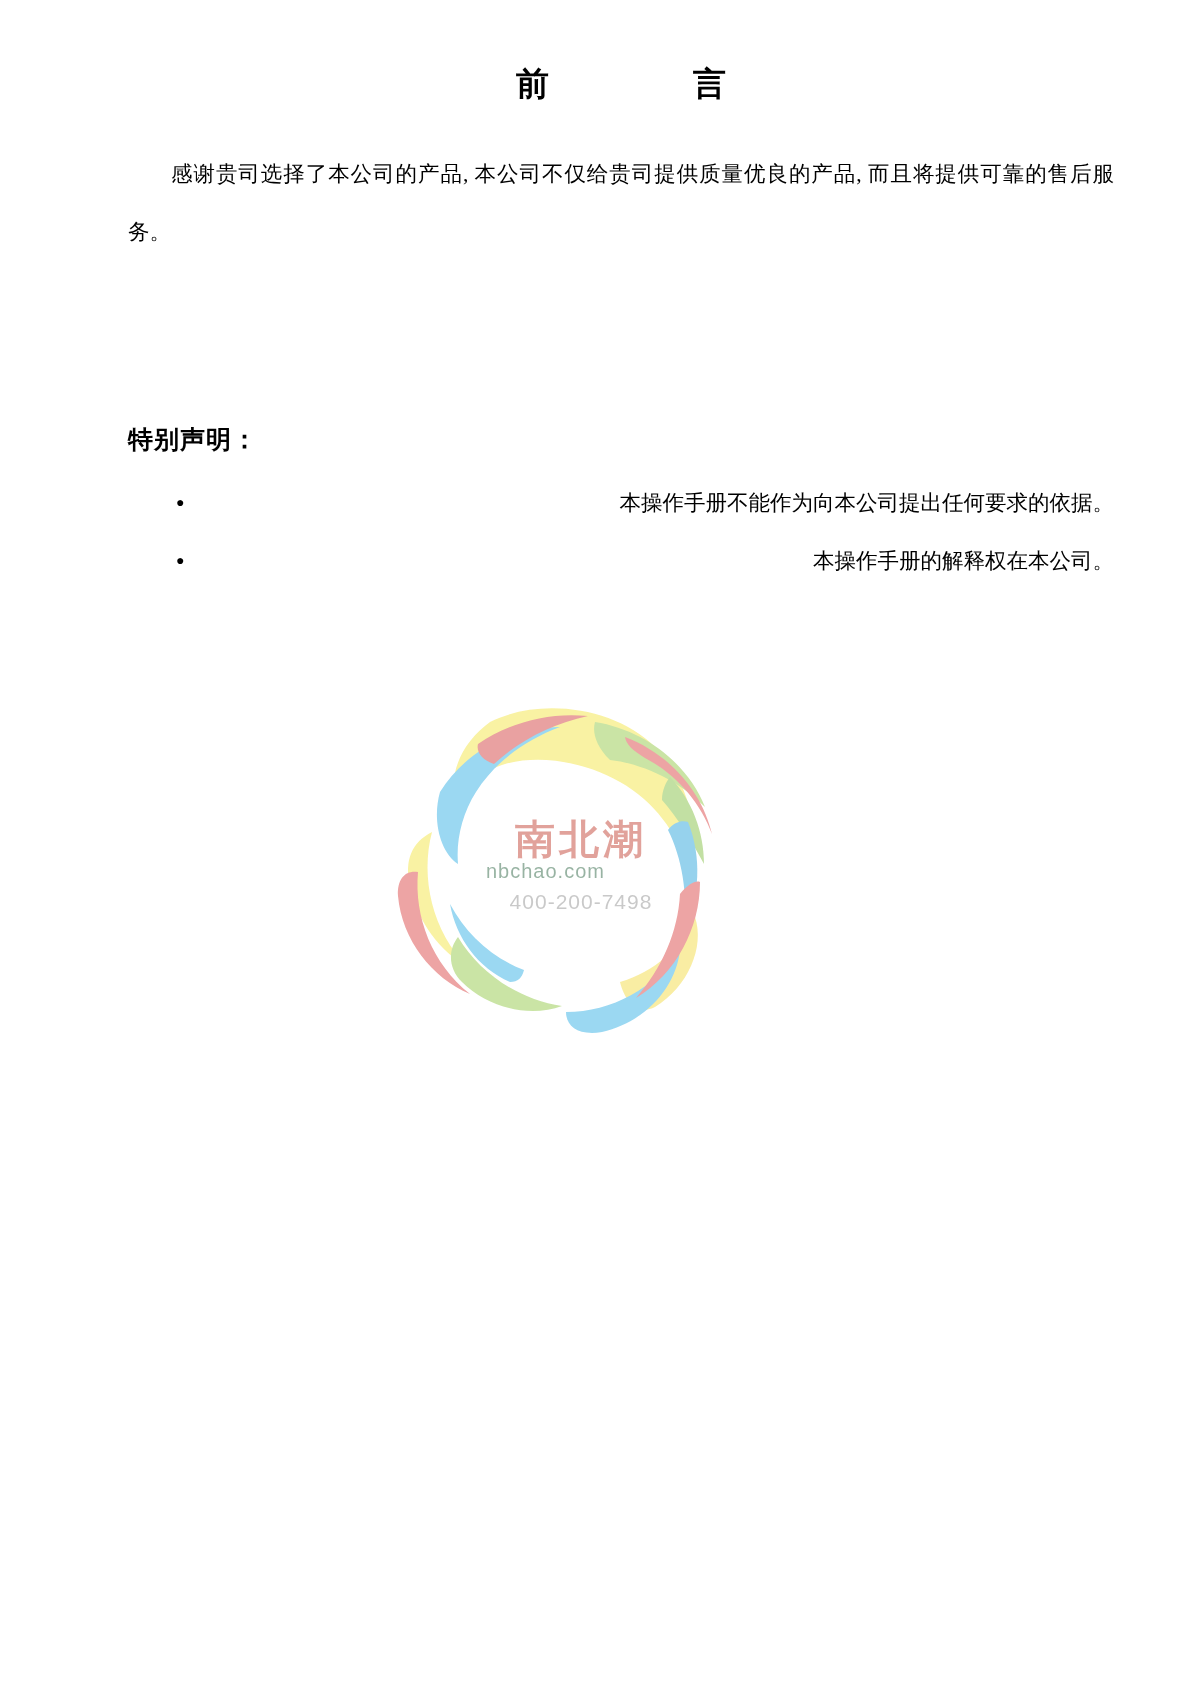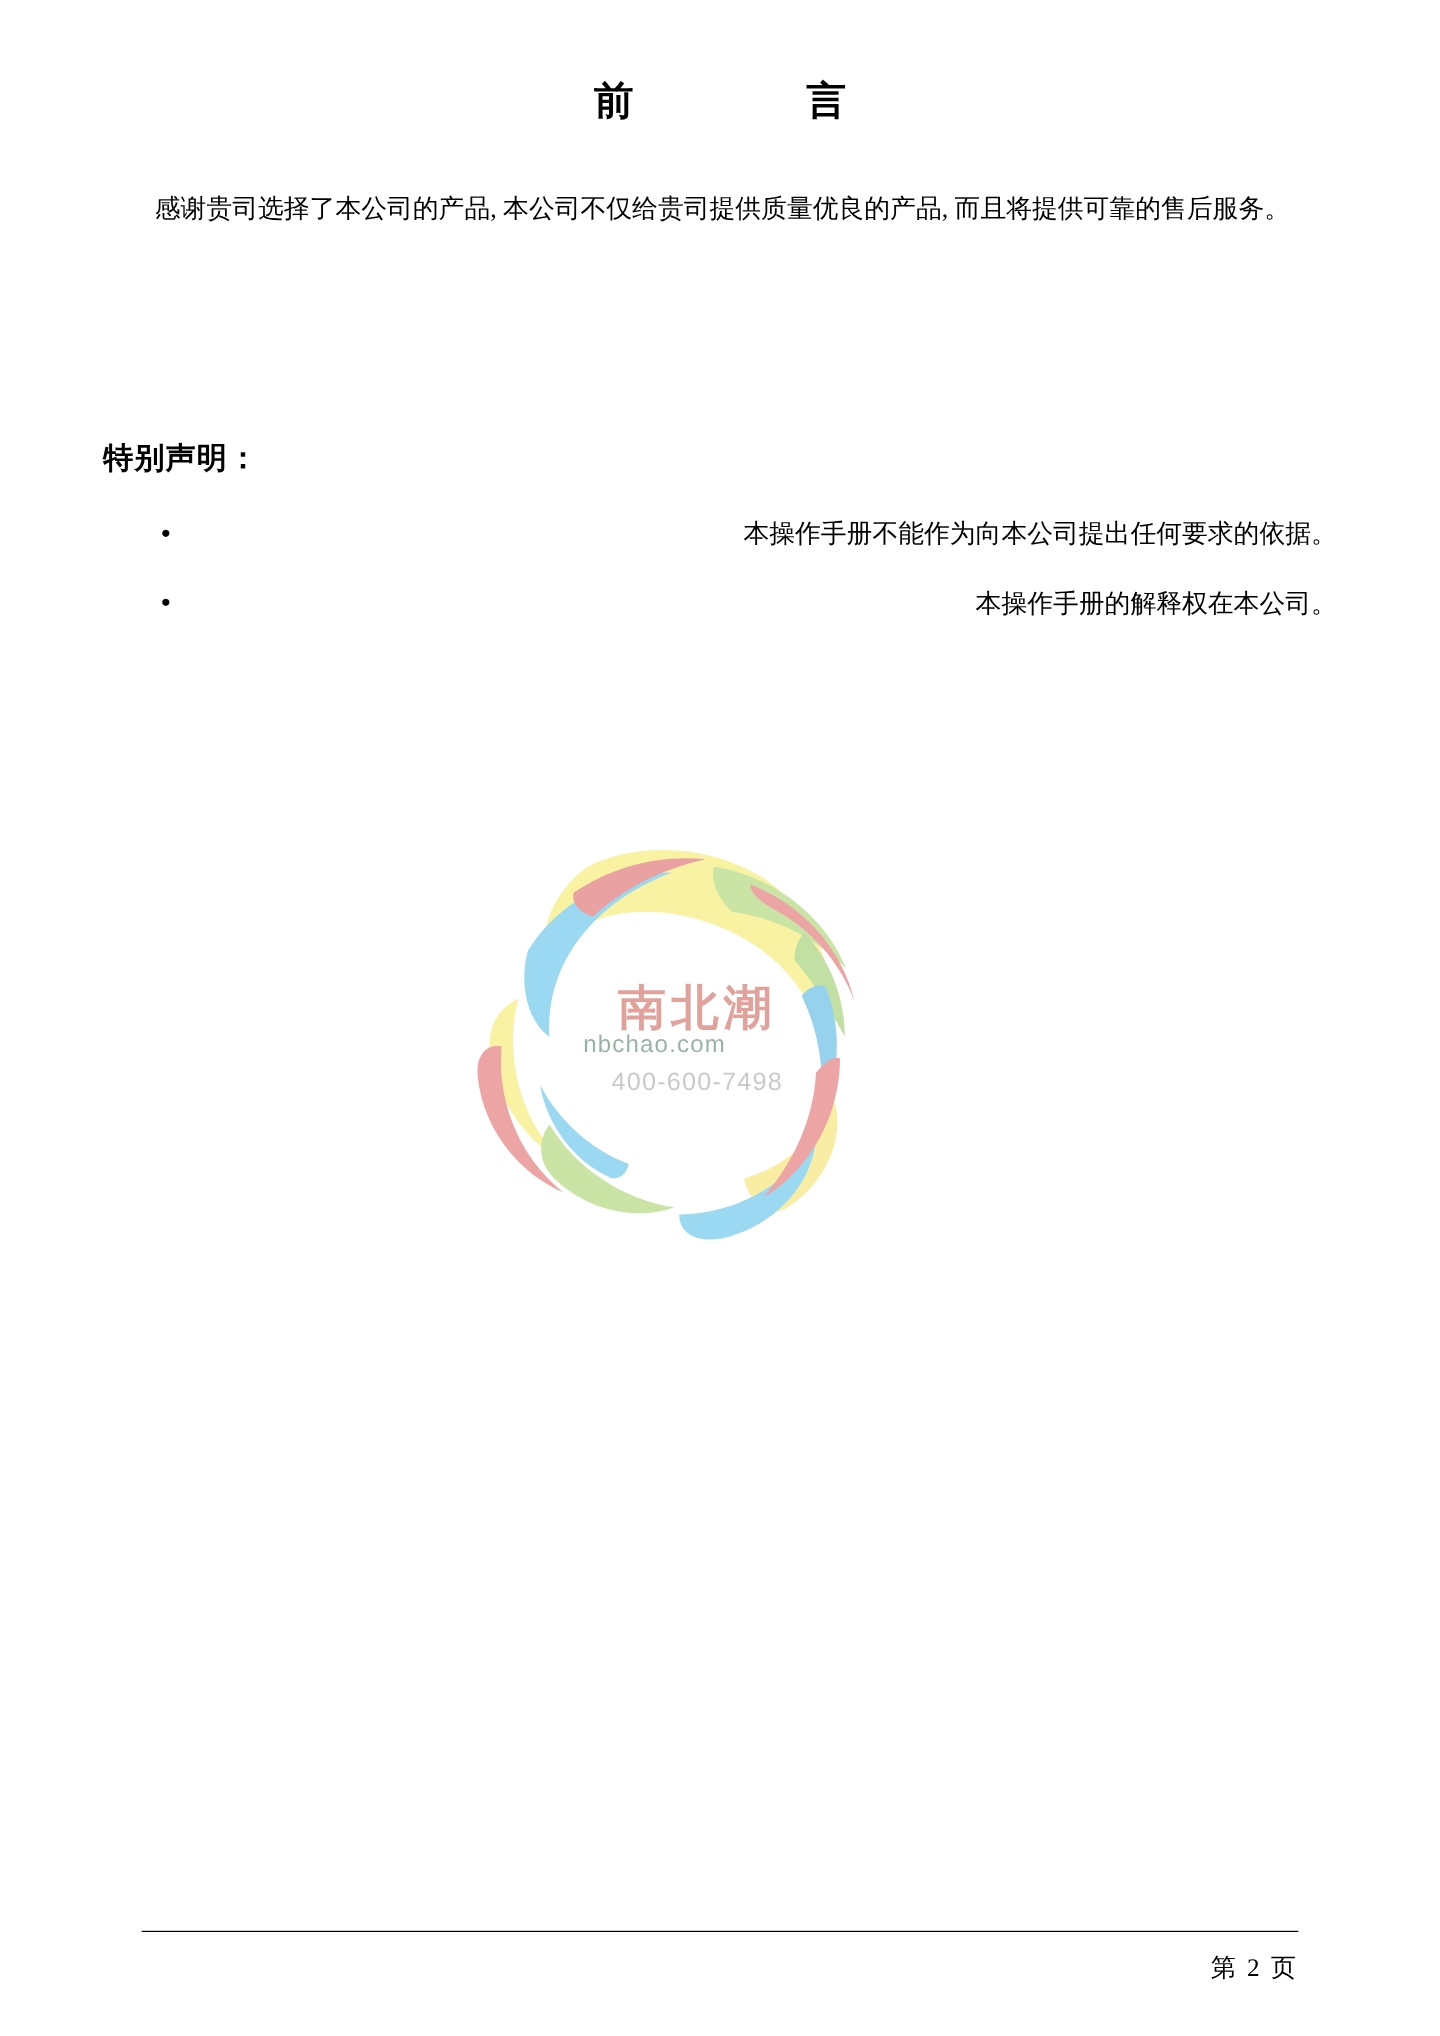--- a/index.html
+++ b/index.html
@@ -83,20 +83,21 @@
     color: #8c8c8c;
     letter-spacing: 1px;
     opacity: 0.85;
   }
 
   
   .content {
     position: relative;
     z-index: 10;
     padding: 0 86px;
+    margin-left: 42px;
   }
 
   .doc-title {
     text-align: center;
     font-size: 33px;
     font-weight: bold;
     letter-spacing: 26px;
     margin: 62px 0 0 0;
     padding-left: 26px;
     font-family: "Liberation Serif", "DejaVu Serif", serif;
@@ -192,37 +193,33 @@
         <path d="M330 200 C330 246 306 292 266 316 C292 286 308 250 310 212 C318 202 326 198 330 200 Z" fill="#d93b3b"></path>
         <path d="M108 62 C140 40 180 30 218 34 C182 42 150 58 124 82 C112 78 106 70 108 62 Z" fill="#cf3535"></path>
 
         <circle cx="190" cy="190" r="86" fill="#ffffff"></circle>
         <path d="M150 120 C185 104 232 112 256 140 C220 126 182 124 150 136 Z" fill="#ffffff" opacity="0.6"></path>
       </g>
     </svg>
     <div class="wm-text">
       <div class="wm-logo">南北潮</div>
       <div class="wm-domain">nbchao.com</div>
-      <div class="wm-phone">400-600-7498</div>
+      <div class="wm-phone">400-200-7498</div>
     </div>
   </div>
 
   <div class="content">
 
     <h1 class="doc-title">前　　言</h1>
 
     <p class="para first">感谢贵司选择了本公司的产品, 本公司不仅给贵司提供质量优良的产品, 而且将提供可靠的售后服务。</p>
 
     <h2 class="section-heading">特别声明：</h2>
 
     <ul class="bullets">
       <li>本操作手册不能作为向本公司提出任何要求的依据。</li>
       <li>本操作手册的解释权在本公司。</li>
     </ul>
 
   </div>
 
-  <div class="footer">
-    <div class="footer-rule"></div>
-    <div class="footer-page">第 2 页</div>
-  </div>
 
 </div>
 
 </body></html>

